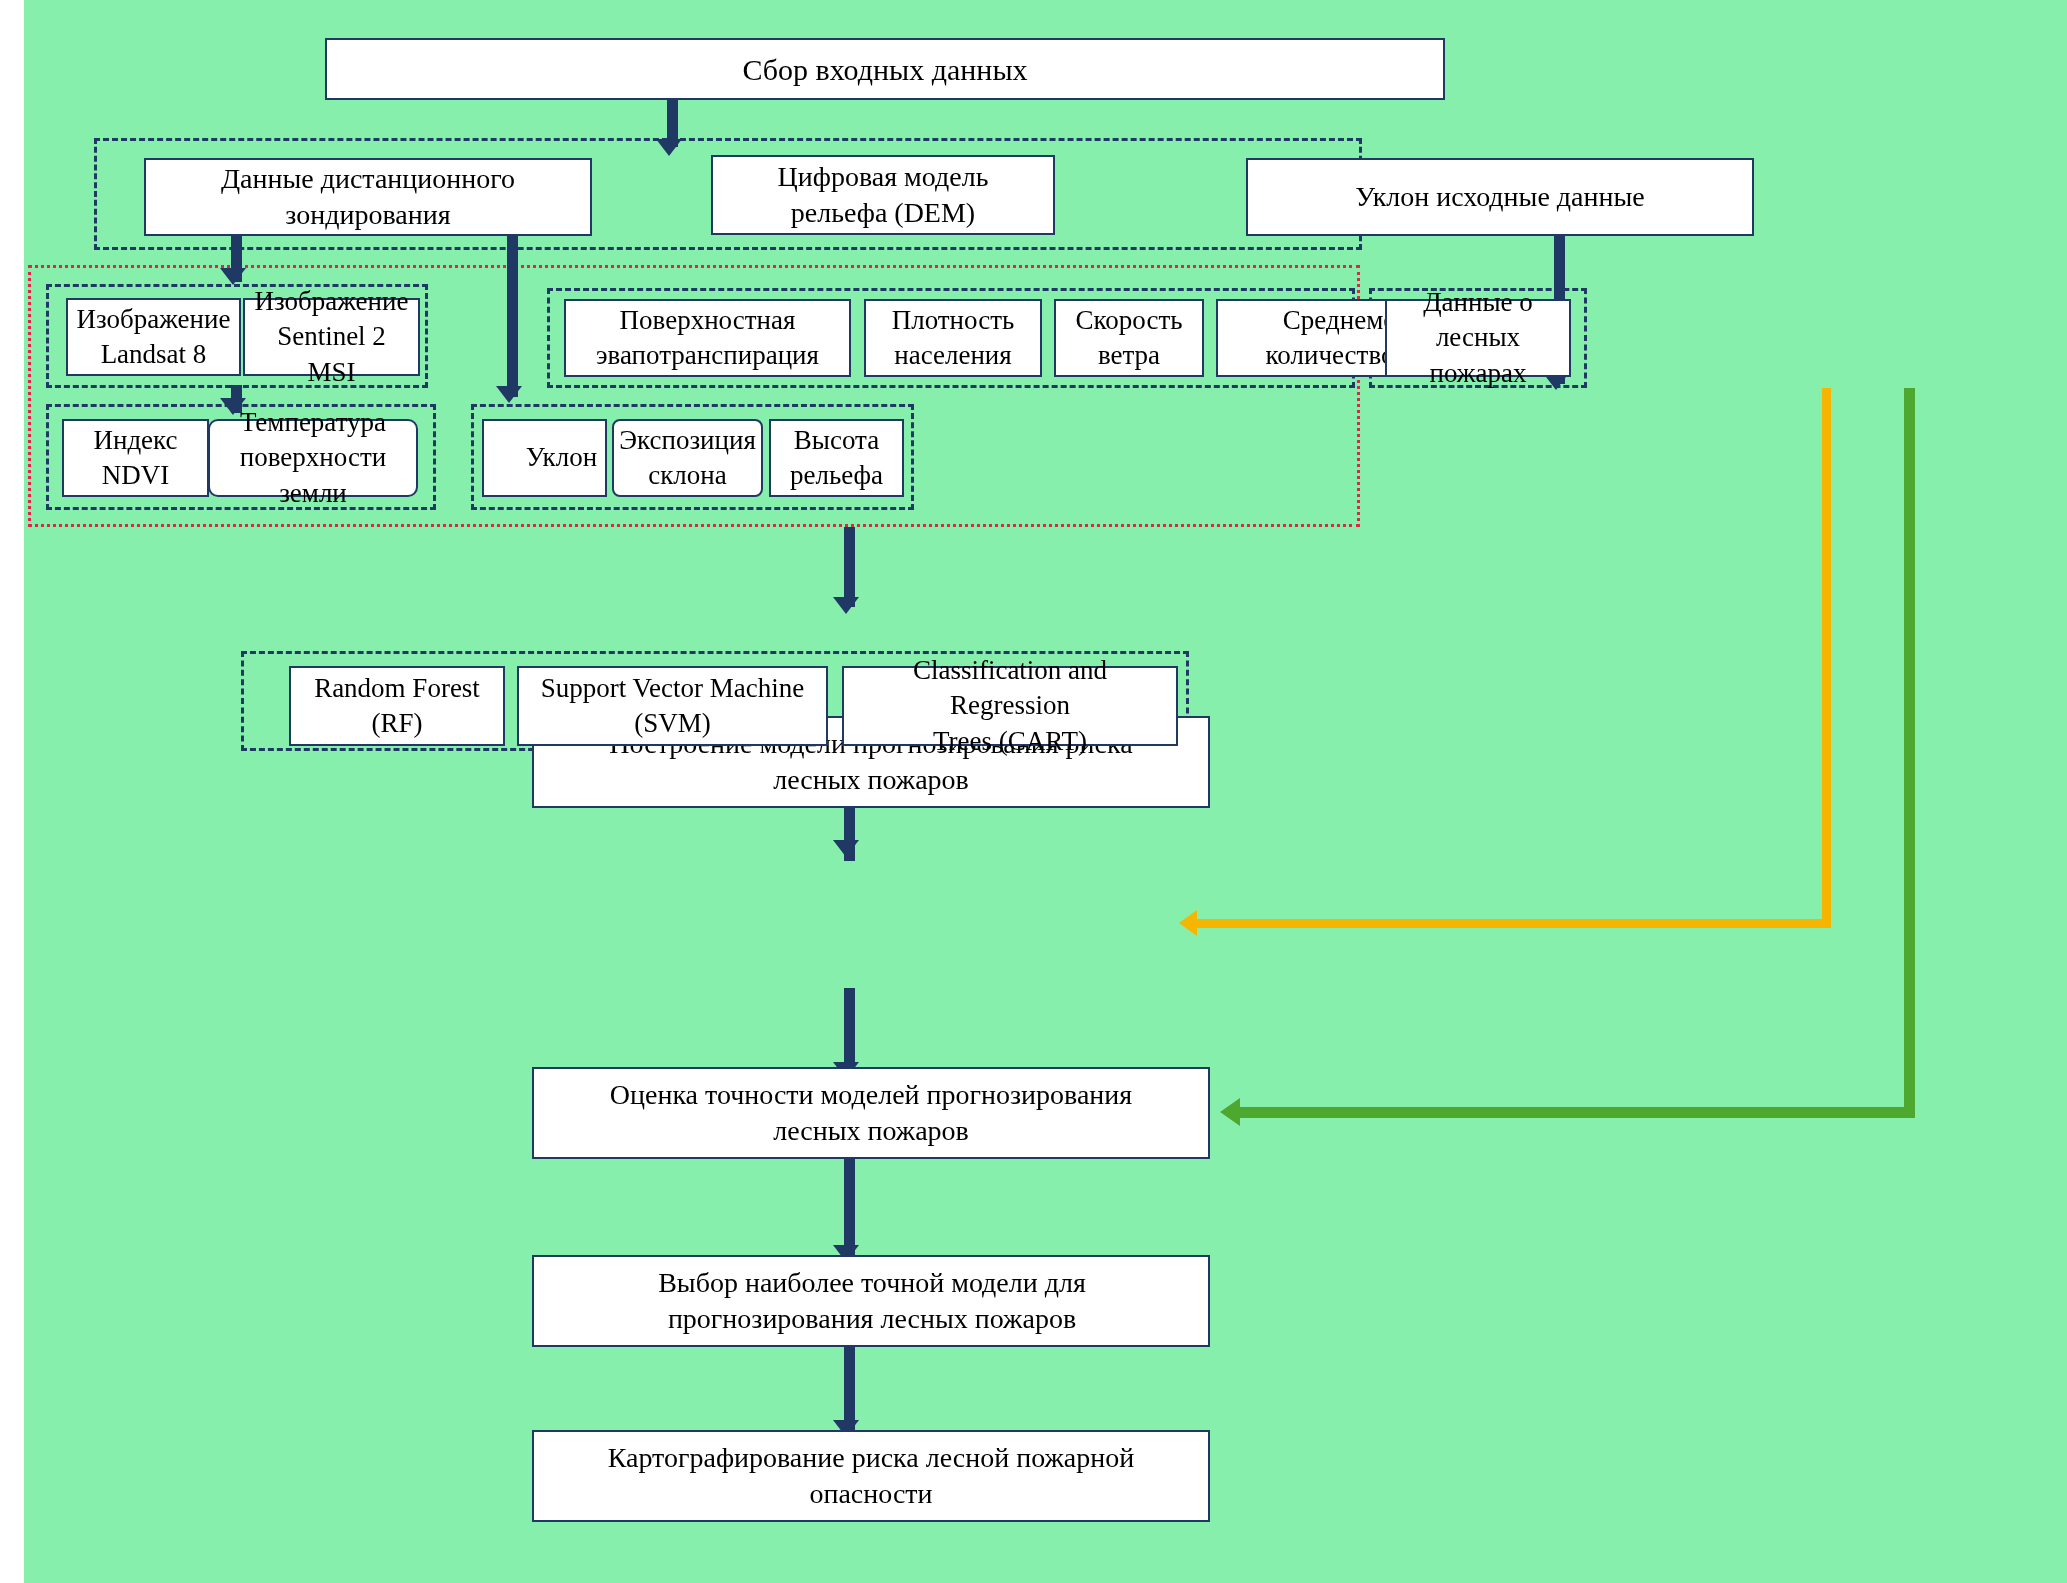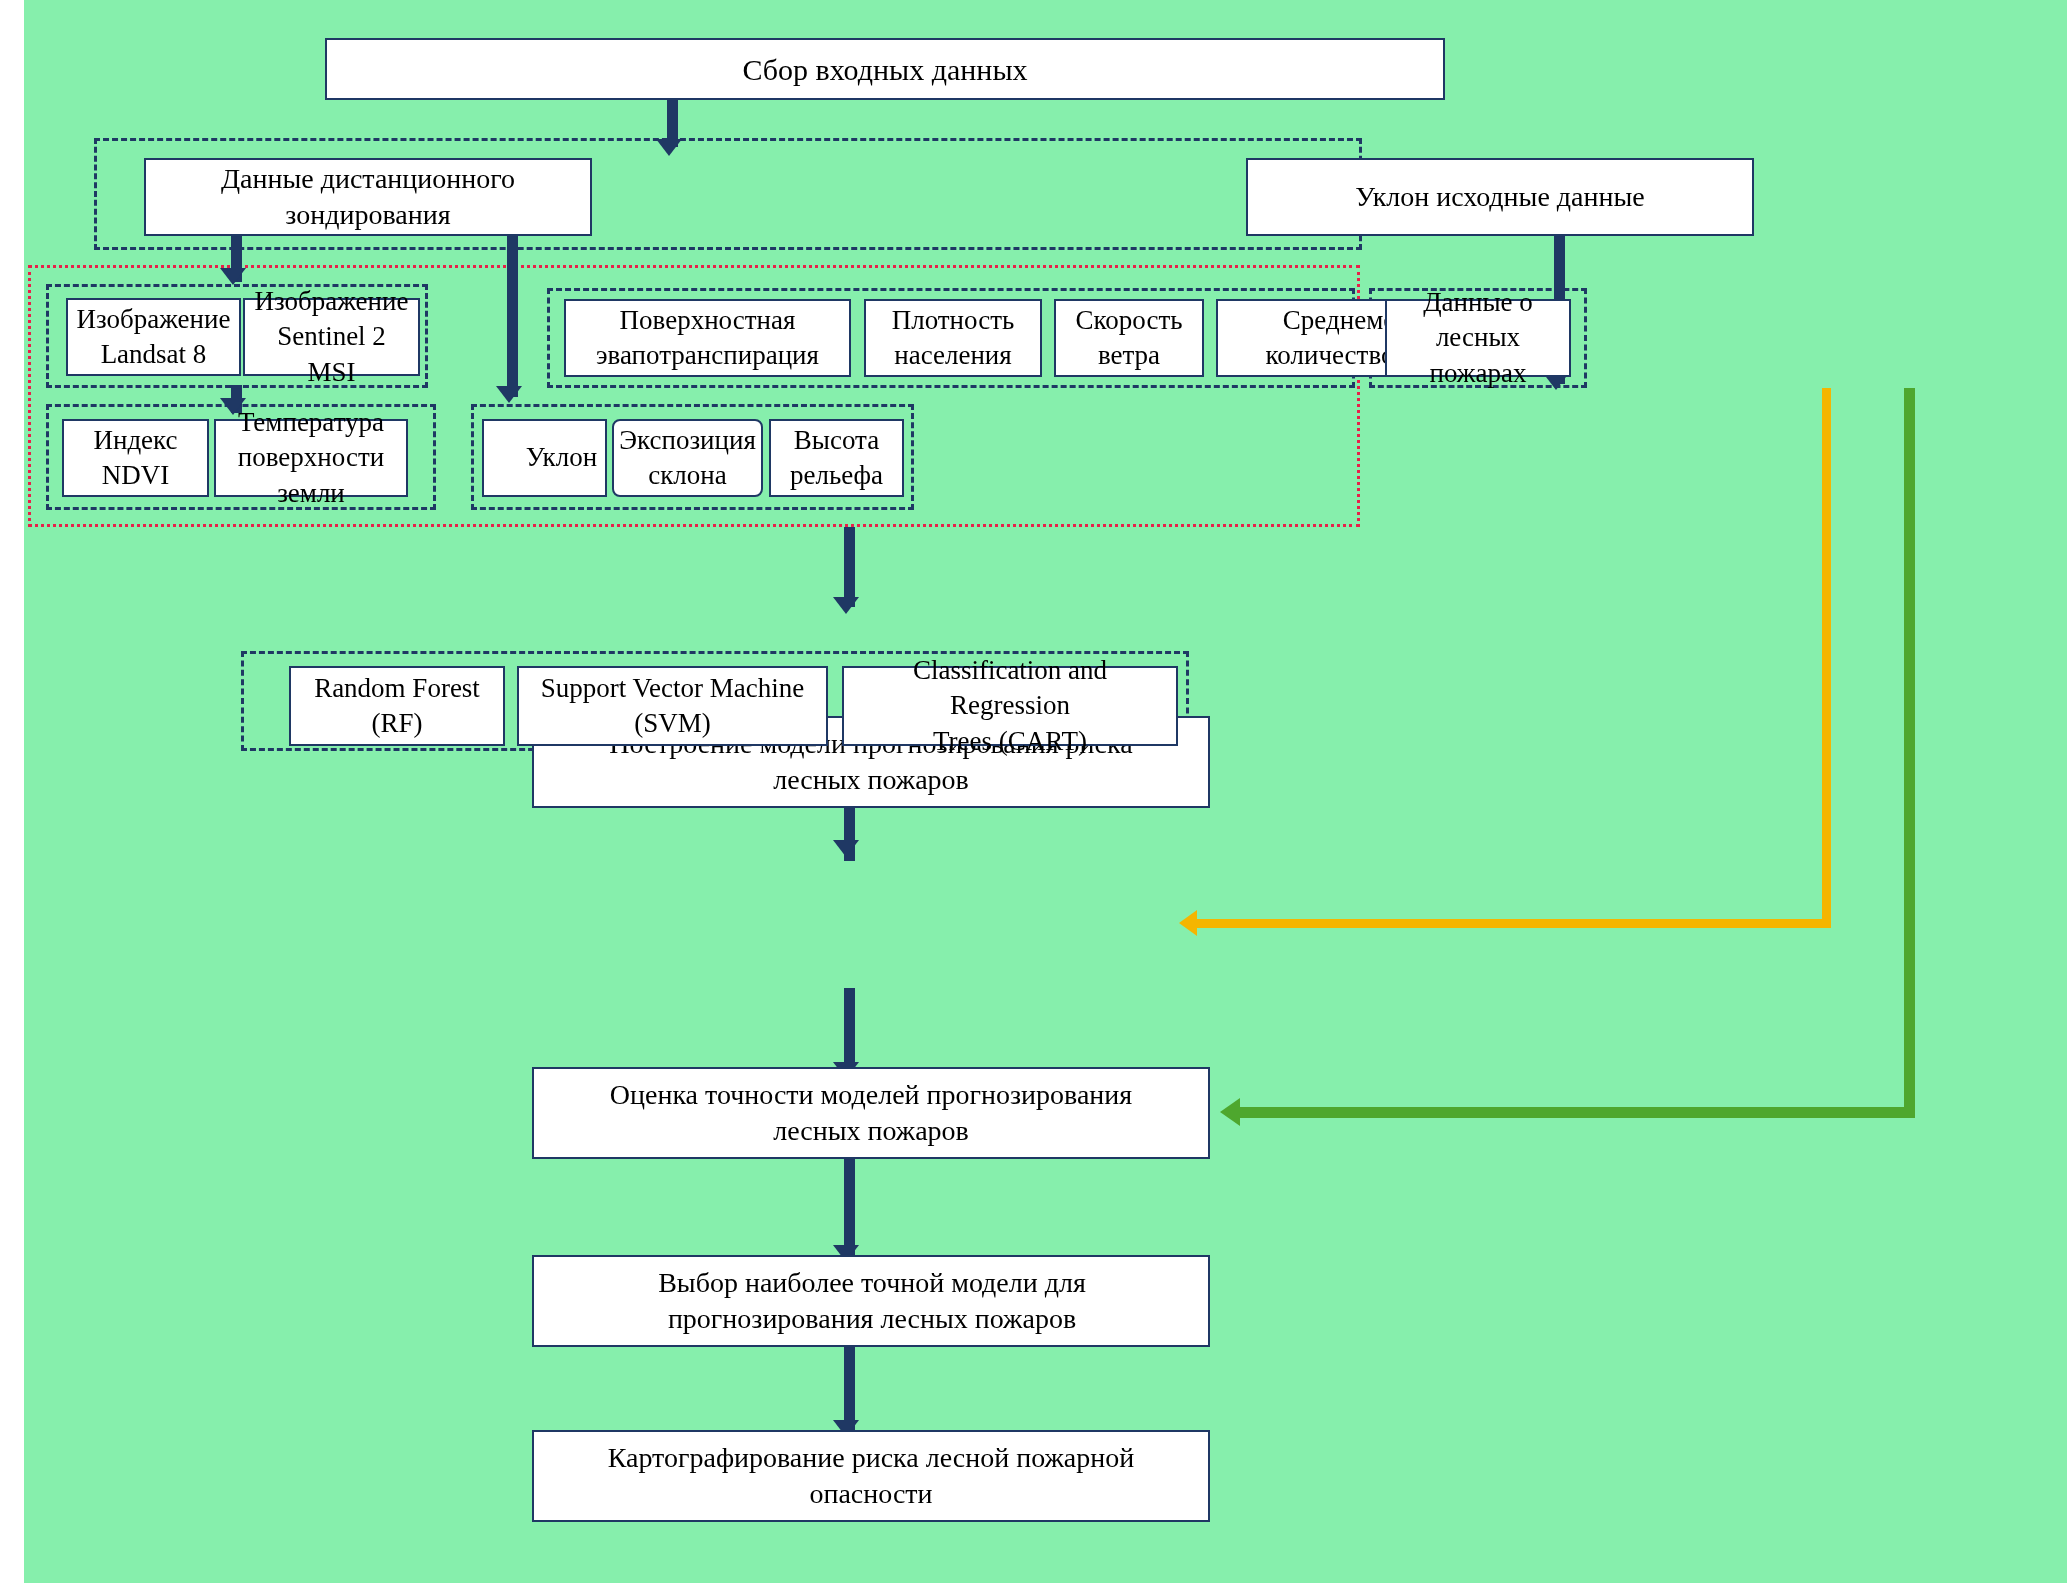--- a/index.html
+++ b/index.html
@@ -157,38 +157,41 @@
   <div class="arrowhead-left-g" style="left:1196px; top:1098px;"></div>
 
   <div class="node t-big" style="left:301px; top:38px; width:1120px; height:62px;">
     <span>Сбор входных данных</span>
   </div>
 
   <div class="node t-mid" style="left:120px; top:158px; width:448px; height:78px;">
     <span>Данные дистанционного<br>зондирования</span>
   </div>
 
+  <div class="node t-mid" style="left:687px; top:155px; width:344px; height:80px;">
+    <span>Цифровая модель<br>рельефа (DEM)</span>
+  </div>
 
   <div class="node t-mid" style="left:1222px; top:158px; width:508px; height:78px;">
     <span>Уклон исходные данные</span>
   </div>
 
   <div class="node t-small" style="left:42px; top:298px; width:175px; height:78px;">
     <span>Изображение<br>Landsat 8</span>
   </div>
 
   <div class="node t-small" style="left:219px; top:298px; width:177px; height:78px;">
     <span>Изображение<br>Sentinel 2 MSI</span>
   </div>
 
   <div class="node t-small" style="left:38px; top:419px; width:147px; height:78px;">
     <span>Индекс<br>NDVI</span>
   </div>
 
-  <div class="node t-small" style="left:190px; top:419px; width:194px; height:78px;">
+  <div class="node t-small" style="left:184px; top:419px; width:210px; height:78px;border-radius:10px;">
     <span>Температура<br>поверхности земли</span>
   </div>
 
   <div class="node t-small" style="left:458px; top:419px; width:125px; height:78px;padding-left:40px;">
     <span>Уклон</span>
   </div>
 
   <div class="node t-small" style="left:588px; top:419px; width:151px; height:78px;border-radius:8px;">
     <span>Экспозиция<br>склона</span>
   </div>

